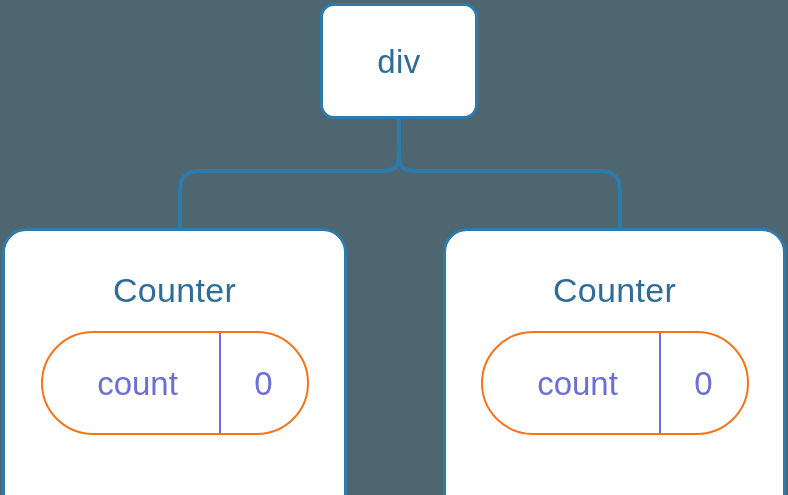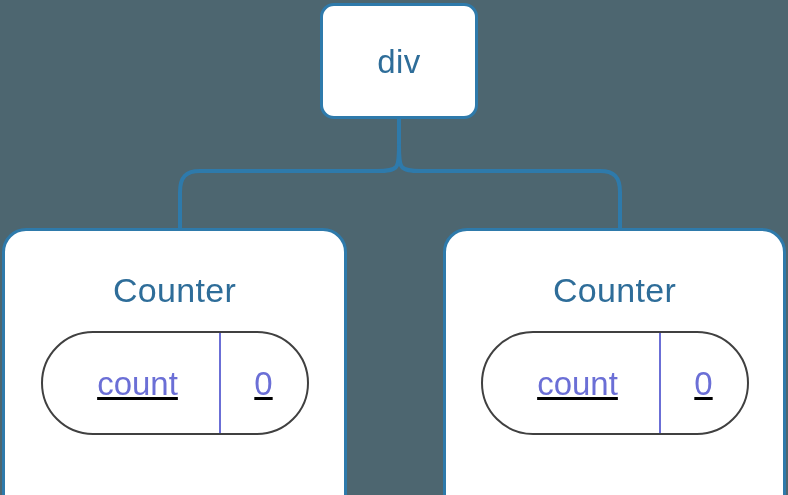--- a/index.html
+++ b/index.html
@@ -73,26 +73,25 @@
     letter-spacing: 0.3px;
     line-height: 1;
   }
 
   
   .state-pill {
     position: relative;
     margin-top: 24px;
     height: 104px;
     box-sizing: border-box;
-    border: 2px solid #404040;
+    border: 2px solid #f97316;
     border-radius: 52px;
     display: flex;
     align-items: stretch;
     background: transparent;
-    text-decoration: underline;
   }
   #node-counter-left  .state-pill { width: 268px; }
   #node-counter-right .state-pill { width: 268px; }
 
   .state-key,
   .state-val {
     display: flex;
     align-items: center;
     justify-content: center;
     color: #6b6fd6;

